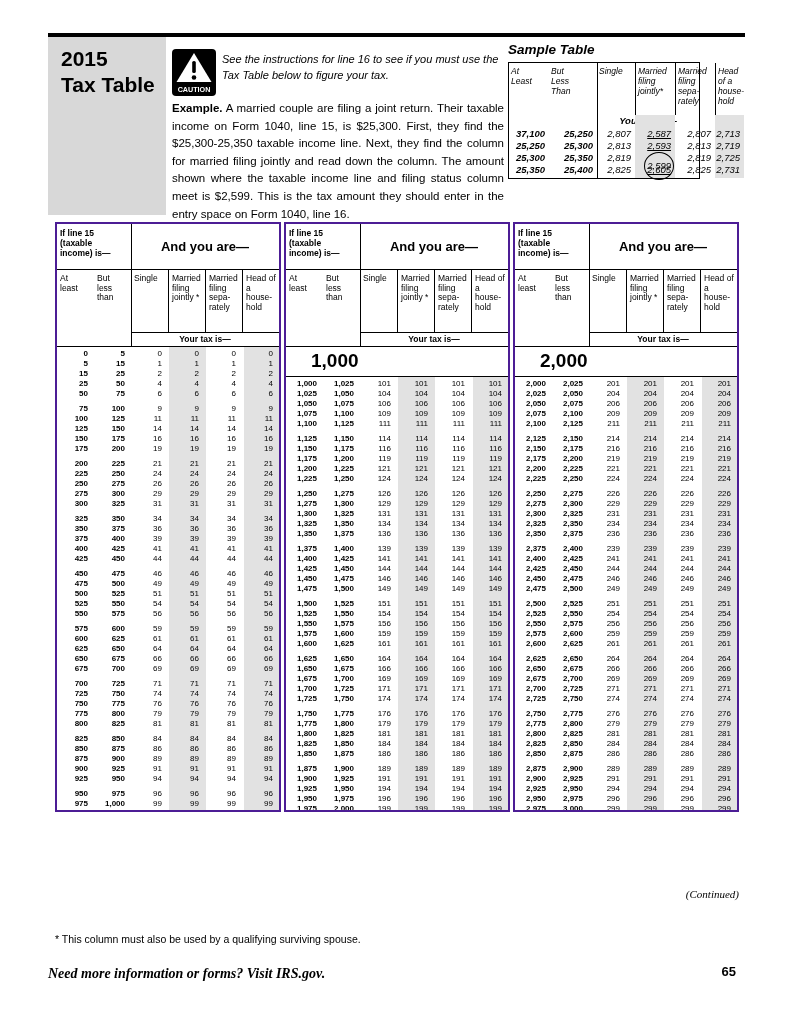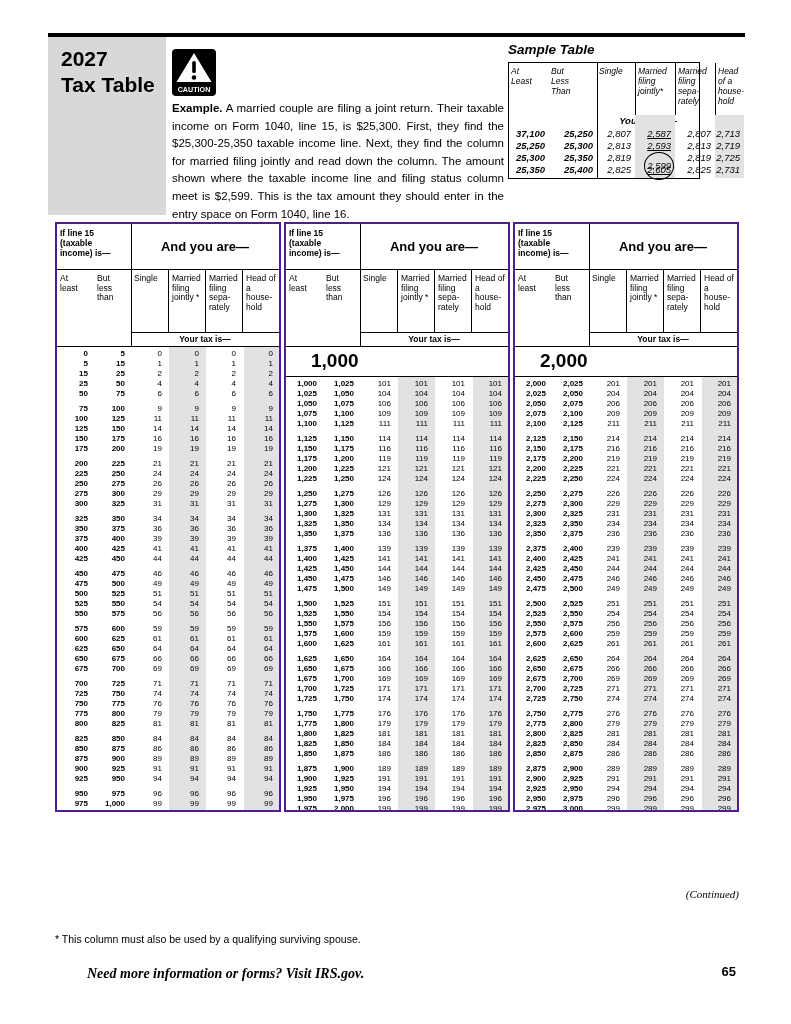--- a/index.html
+++ b/index.html
@@ -69,45 +69,46 @@
   .group { margin-bottom:5px; }
   .g-row { display:grid; grid-template-columns:repeat(6,1fr); height:10px; line-height:10px; }
   .g-row > div { text-align:right; padding-right:6px; }
   .g-row .inc { font-weight:bold; }
 
   
   .continued { position:absolute; right:52px; top:888px; font-style:italic; font-size:11px;
                font-family:"Liberation Serif", serif; }
   .footnote { position:absolute; left:55px; top:933px; font-size:10.5px; }
   .footer { position:absolute; left:48px; top:966px; font-size:14px; font-weight:bold;
-            font-style:italic; font-family:"Liberation Serif", serif;margin-left:39px; }
+            font-style:italic; font-family:"Liberation Serif", serif; }
   .pageno { position:absolute; right:55px; top:964px; font-size:13px; font-weight:bold; }
 </style>
 </head>
 <body>
 
 <div class="page">
 
   <div class="topbar"></div>
 
   <div class="titlebox">
     <div class="t">
-      <div>2027</div>
+      <div>2015</div>
       <div>Tax Table</div>
     </div>
   </div>
 
   <svg class="caution-icon" viewBox="0 0 44 47">
     <rect x="0" y="0" width="44" height="47" rx="4" fill="#000"></rect>
     <polygon points="22,4 39.5,33 4.5,33" fill="#fff"></polygon>
     <rect x="20.2" y="12" width="3.6" height="12" rx="1.6" fill="#000"></rect>
     <circle cx="22" cy="28.5" r="2.3" fill="#000"></circle>
     <text x="22" y="43" font-size="7.2" font-weight="bold" fill="#fff" text-anchor="middle" font-family="Liberation Sans, sans-serif">CAUTION</text>
   </svg>
 
+  <div class="caution-text">See the instructions for line 16 to see if you must use the Tax Table below to figure your tax.</div>
 
   <div class="example">
     <b>Example.</b>
     <span>A married couple are filing a joint return. Their taxable income on Form 1040, line 15, is $25,300. First, they find the $25,300-25,350 taxable income line. Next, they find the column for married filing jointly and read down the column. The amount shown where the taxable income line and filing status column meet is $2,599. This is the tax amount they should enter in the entry space on Form 1040, line 16.</span>
   </div>
 
   <div class="sample">
     <div class="sh3">Sample Table</div>
     <div class="sample-table">
       <div class="s-div"></div>

